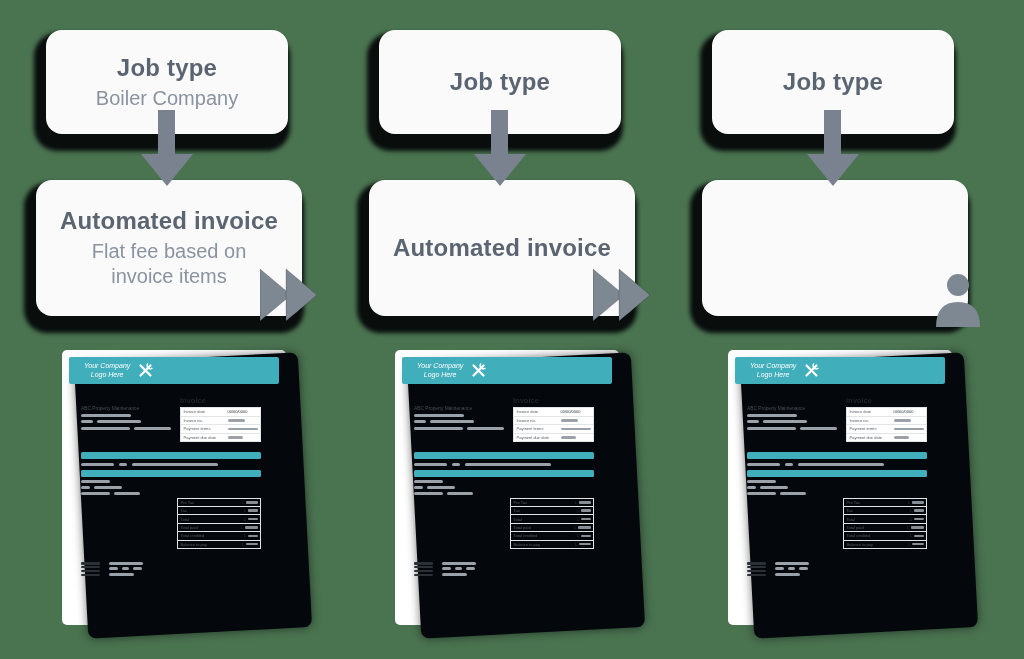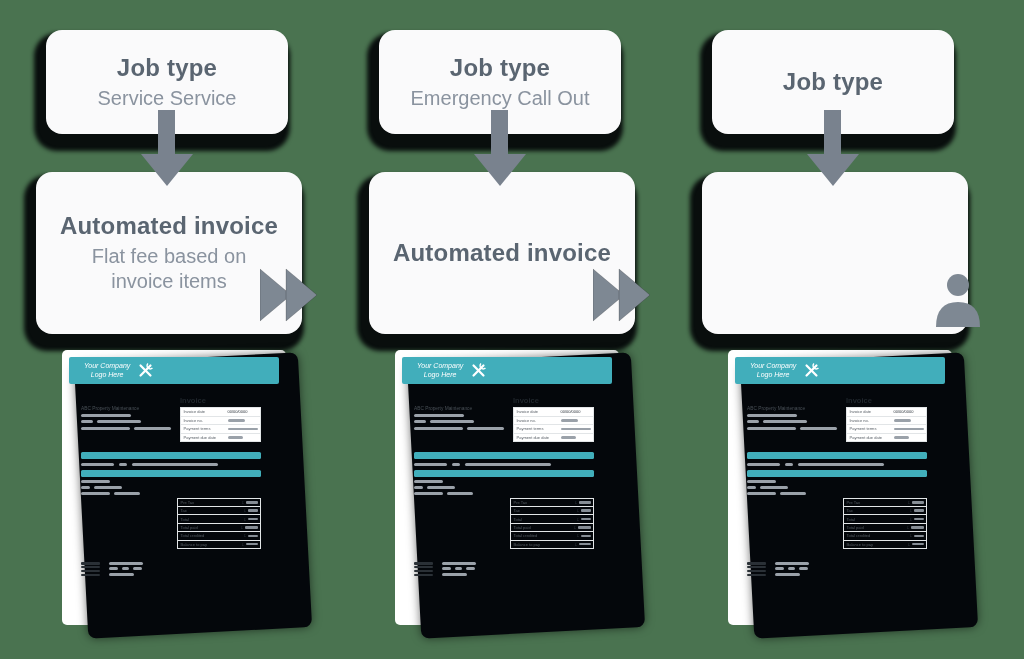--- a/index.html
+++ b/index.html
@@ -6,21 +6,21 @@
   .canvas{position:relative;width:1024px;height:659px;background:#4A7350;overflow:hidden;
           font-family:"Liberation Sans",sans-serif;}
   .column{position:absolute;top:0;width:341px;height:659px;padding-left:9px;}
   .col0{left:0;} .col1{left:333px;} .col2{left:666px;}
 
   
   .card{position:absolute;background:#FAFAFB;border-radius:16px;
         box-shadow:-5px 10px 4px 7px rgba(5,8,10,0.95);
         display:flex;flex-direction:column;align-items:center;justify-content:center;text-align:center;}
   .job-card{left:46px;top:30px;width:242px;height:104px;}
-  .inv-card{left:36px;top:172px;width:266px;height:162px;}
+  .inv-card{left:36px;top:180px;width:266px;height:136px;}
   .card-title{font-size:24px;font-weight:bold;color:#5A6571;letter-spacing:.2px;}
   .card-sub{font-size:20px;color:#8A939F;line-height:1.25;margin-top:4px;max-width:212px;}
   .job-card .card-sub{max-width:232px;}
 
   .arrow{position:absolute;left:141px;top:110px;z-index:6;}
   .badge{position:absolute;z-index:7;}
   .badge-ff{left:260px;top:267px;}
   .badge-person{left:268px;top:271px;}
 
   
@@ -67,21 +67,21 @@
   .fgray .addr-line + .addr-line{margin-top:2.4px;}
 </style>
 </head>
 <body>
 
 <div class="canvas">
 
   <section class="column col0">
     <div class="card job-card">
       <div class="card-title">Job type</div>
-      <div class="card-sub">Service Service</div>
+      <div class="card-sub">Boiler Company</div>
     </div>
     <svg class="arrow" width="52" height="80" viewBox="0 0 52 80">
       <rect x="17" y="0" width="17" height="48" fill="#79828E"></rect>
         <polygon points="0,44 52,44 26,76" fill="#79828E"></polygon>
     </svg>
     <div class="card inv-card">
       <div class="card-title">Automated invoice</div>
       <div class="card-sub">Flat fee based on invoice items</div>
     </div>
     <svg class="badge badge-ff" width="62" height="56" viewBox="0 0 62 56">
@@ -228,21 +228,20 @@
               <span class="bar" style="width:25px"></span>
             </div>
         </div>
       </div>
     </div>
   </section>
 
   <section class="column col1">
     <div class="card job-card">
       <div class="card-title">Job type</div>
-      <div class="card-sub">Emergency Call Out</div>
     </div>
     <svg class="arrow" width="52" height="80" viewBox="0 0 52 80">
       <rect x="17" y="0" width="17" height="48" fill="#79828E"></rect>
         <polygon points="0,44 52,44 26,76" fill="#79828E"></polygon>
     </svg>
     <div class="card inv-card">
       <div class="card-title">Automated invoice</div>
     </div>
     <svg class="badge badge-ff" width="62" height="56" viewBox="0 0 62 56">
       <polygon points="0,2 31,28 0,54" fill="#7E8893" stroke="rgba(0,0,0,0.18)" stroke-width="1"></polygon>

